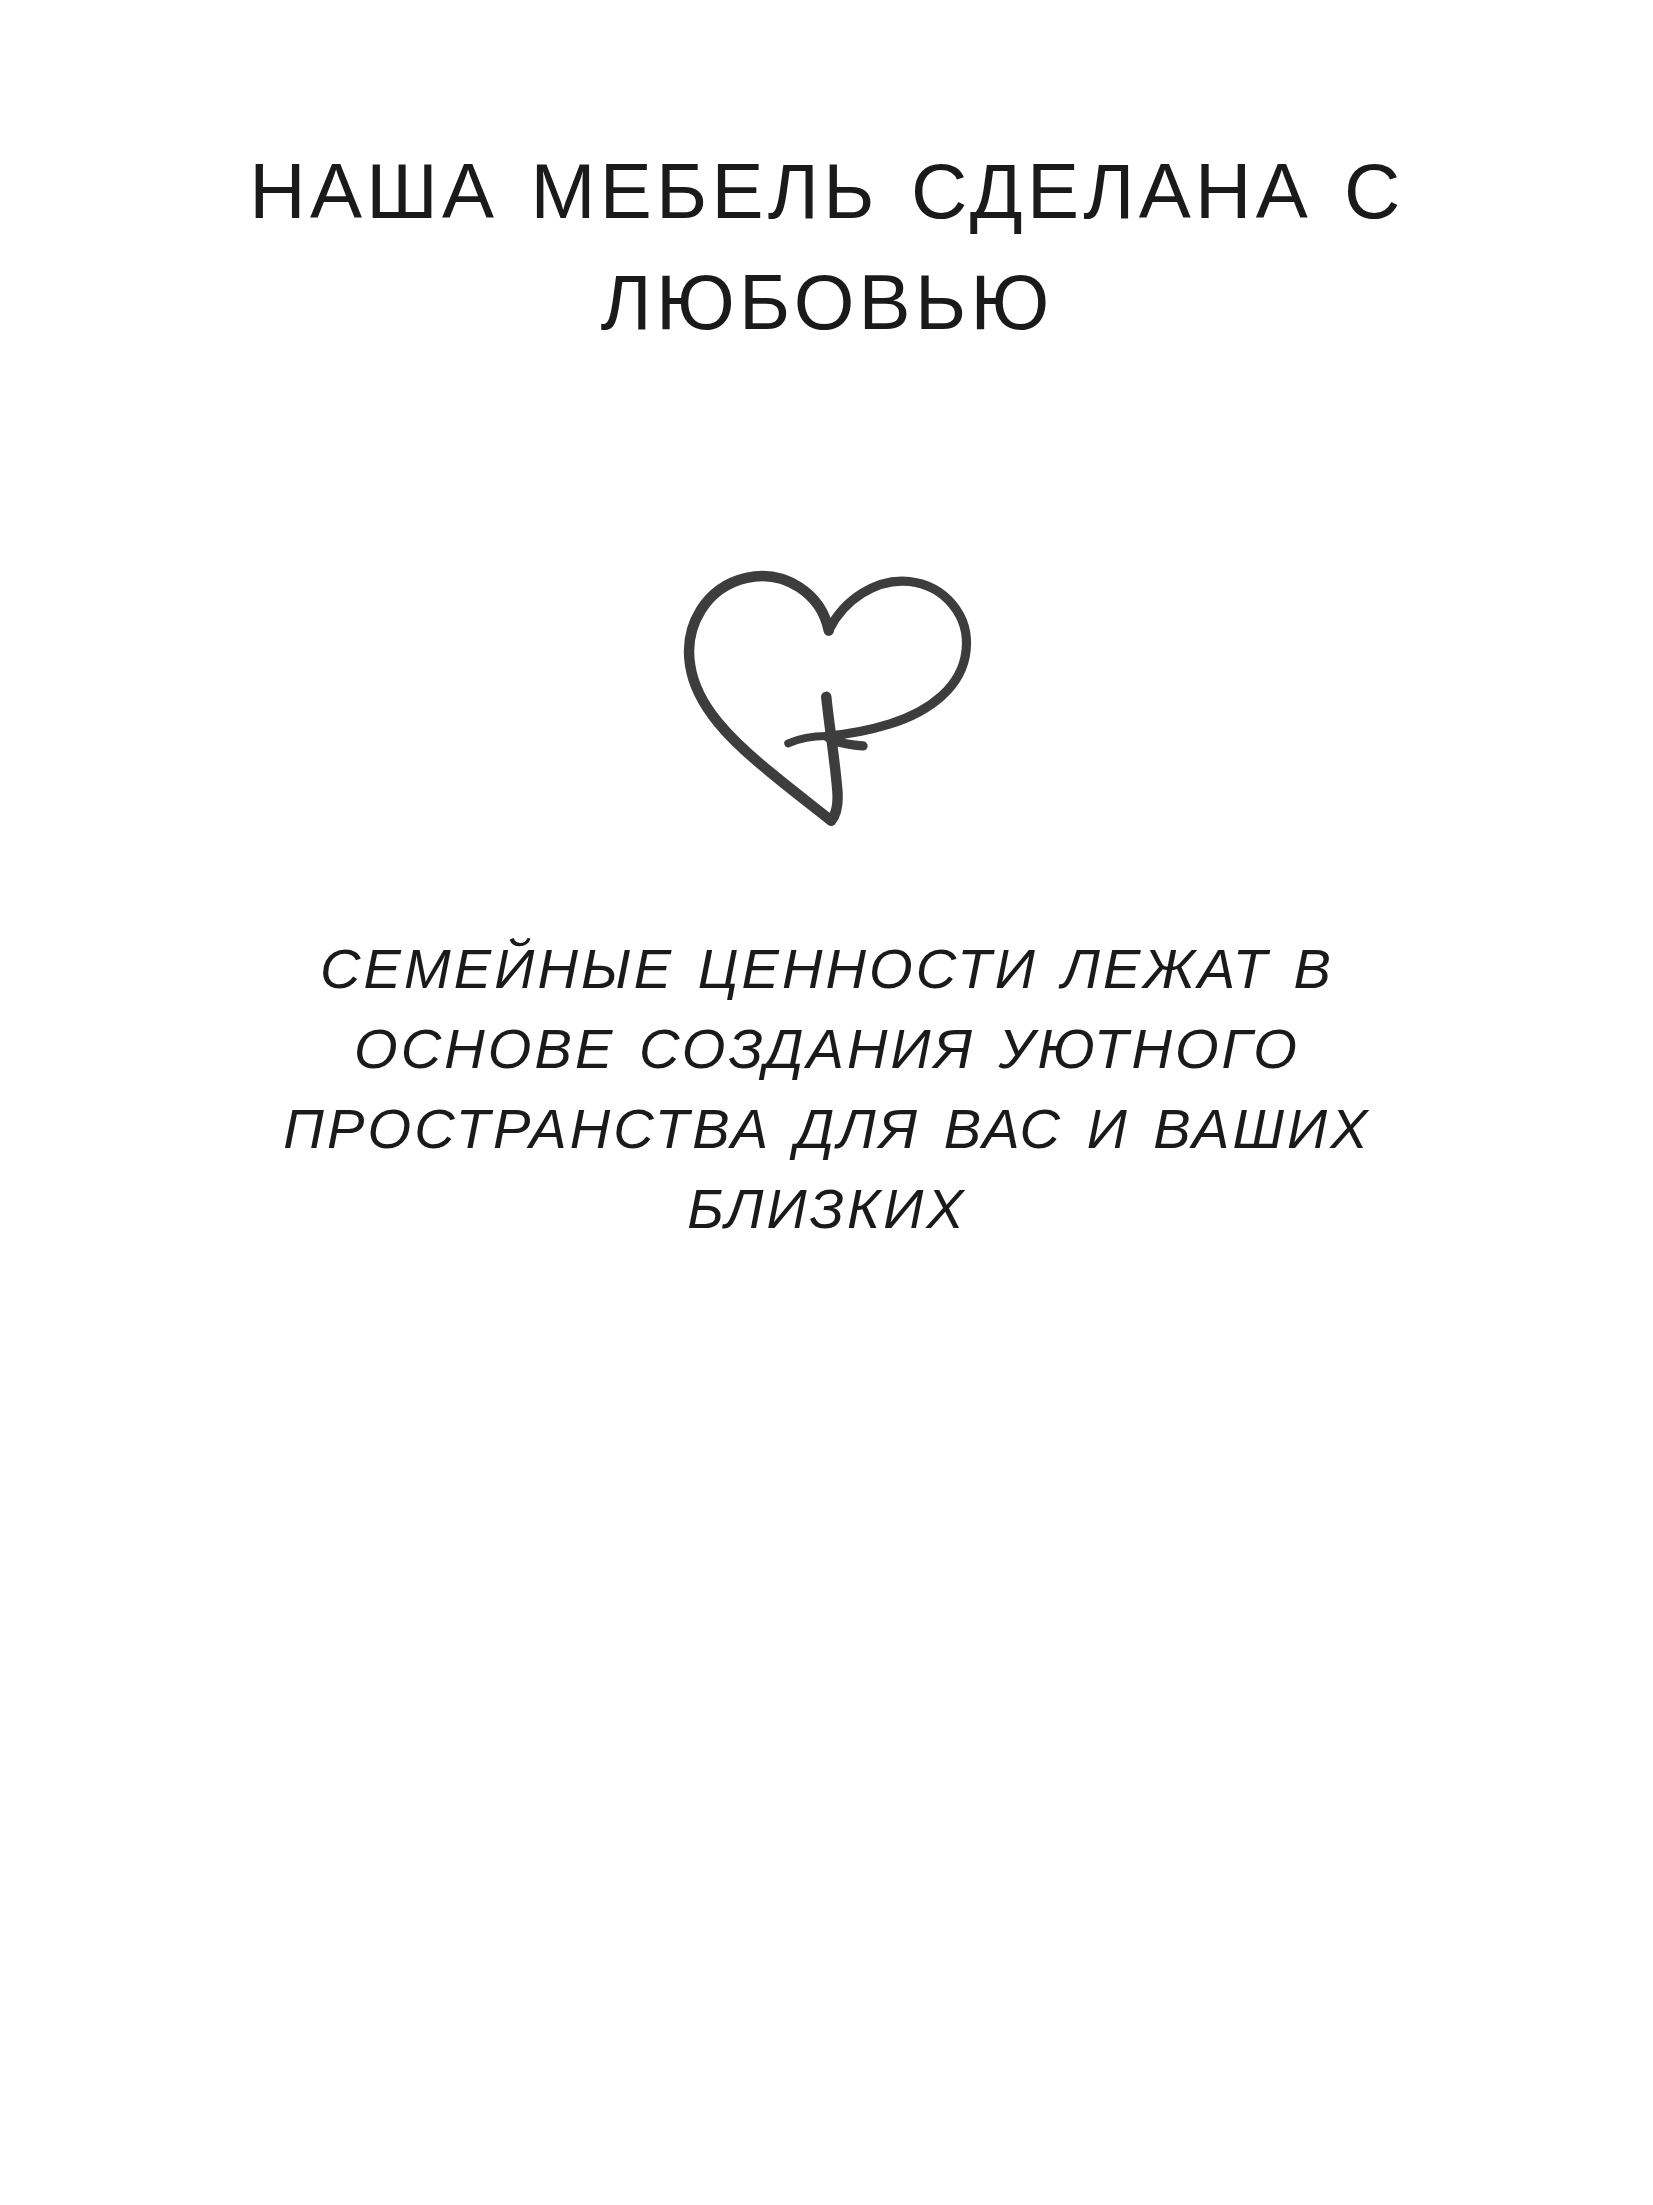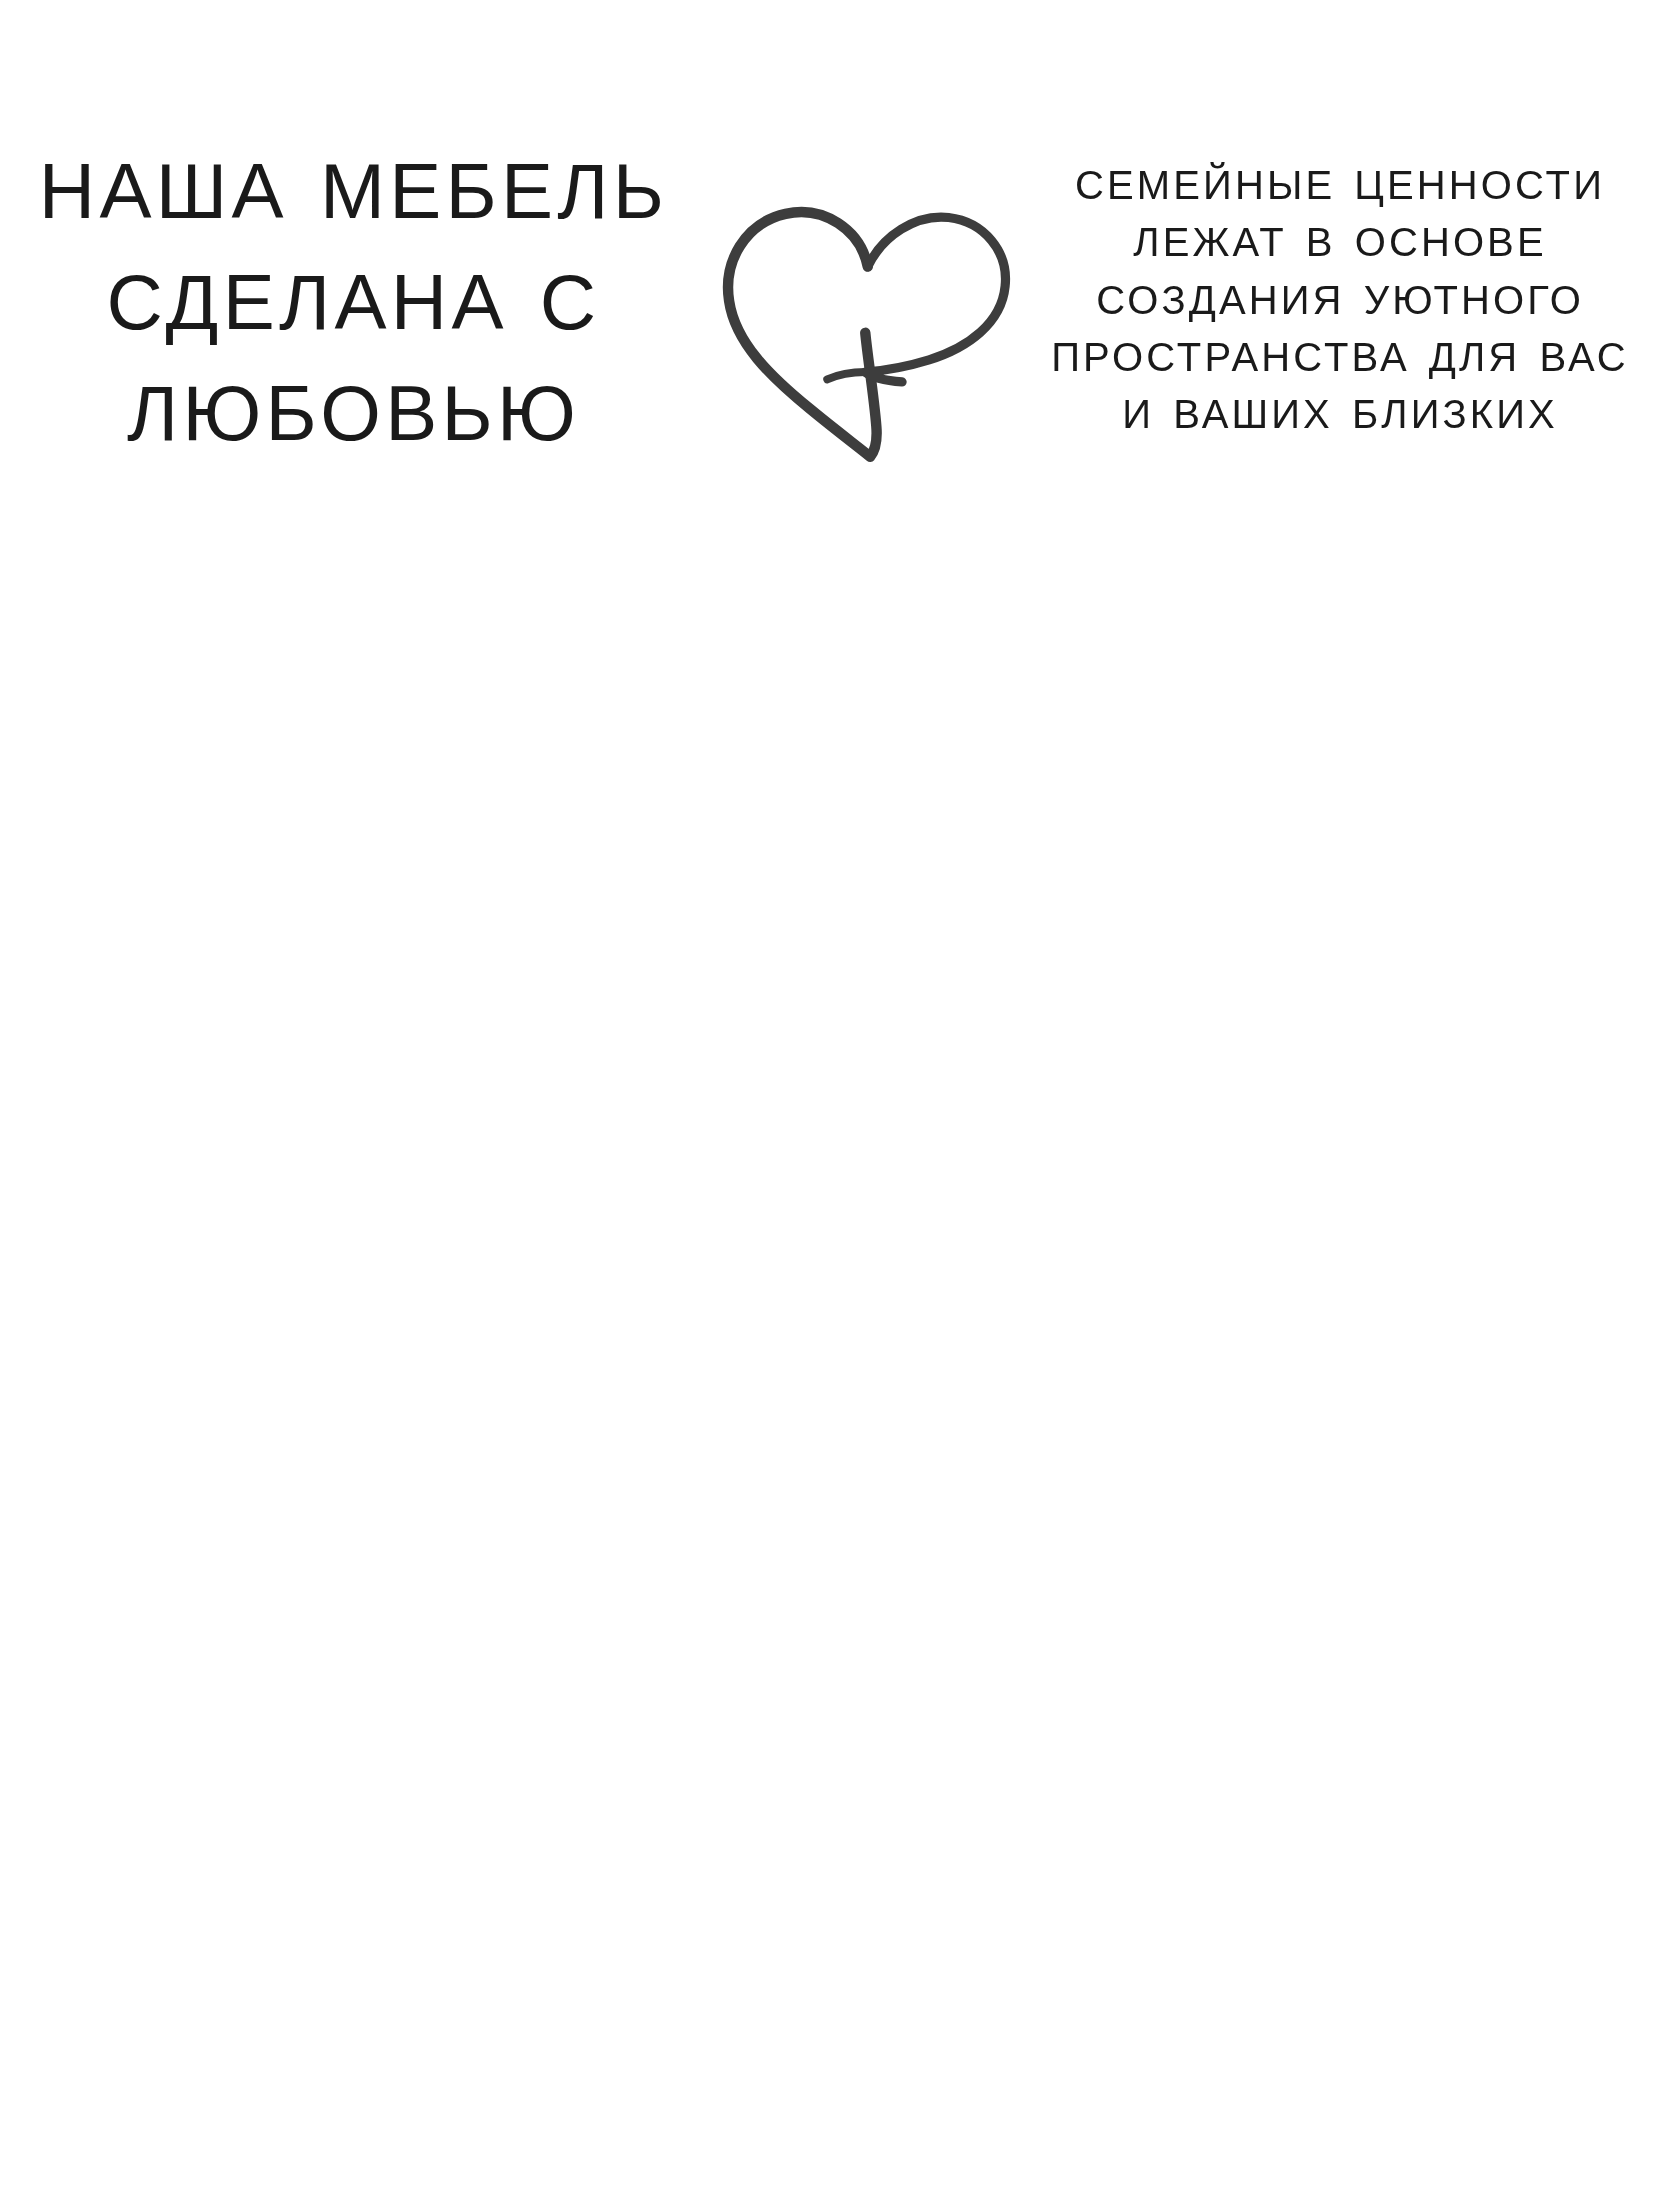--- a/index.html
+++ b/index.html
@@ -24,21 +24,21 @@
     background: #ffffff;
     overflow: hidden;
   }
 
   .content {
     position: absolute;
     left: 0;
     top: 0;
     width: 1654px;
     display: flex;
-    flex-direction: row;
+    flex-direction: column;
     align-items: center;
   }
 
   
   .headline {
     margin-top: 136px;
     width: 1421px;
     text-align: center;
     font-size: 78px;
     line-height: 1.42;
@@ -75,26 +75,27 @@
   .para-1 {
     margin-top: 184px;
     width: 1133px;
     font-size: 56px;
     line-height: 1.43;
     letter-spacing: 3.1px;
     word-spacing: 4.9px;
   }
 
   .para-2 {
-    margin-top: 120px;
+    margin-top: 90px;
     width: 1262px;
-    font-size: 40px;
+    font-size: 56px;
     line-height: 1.43;
     letter-spacing: 3.1px;
     word-spacing: 4.9px;
+    font-style: italic;
   }
 </style>
 </head>
 <body>
 
 <div class="page">
   <div class="content">
 
     <h1 class="headline">НАША МЕБЕЛЬ СДЕЛАНА С ЛЮБОВЬЮ</h1>
 

